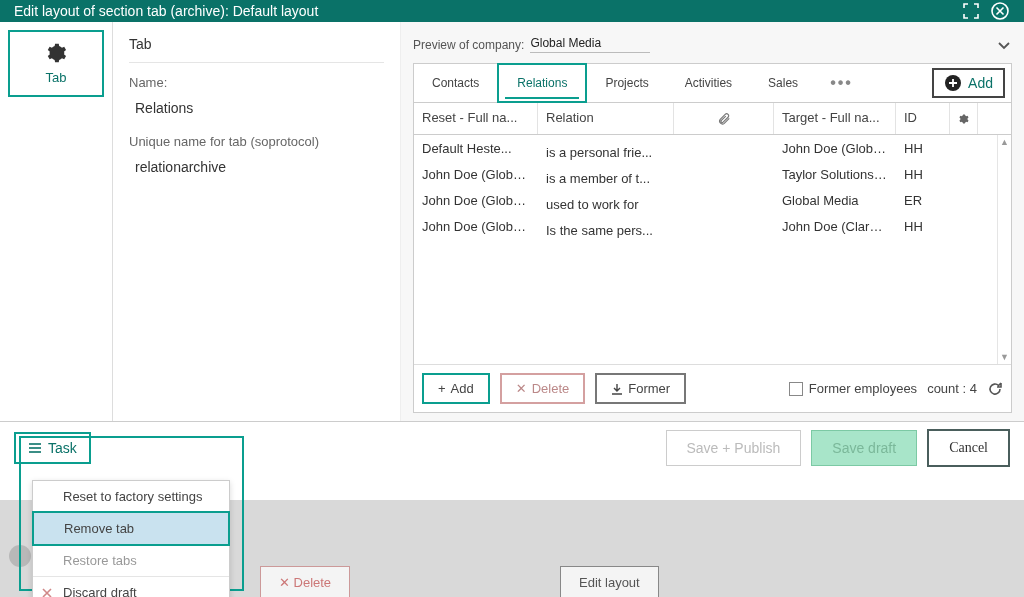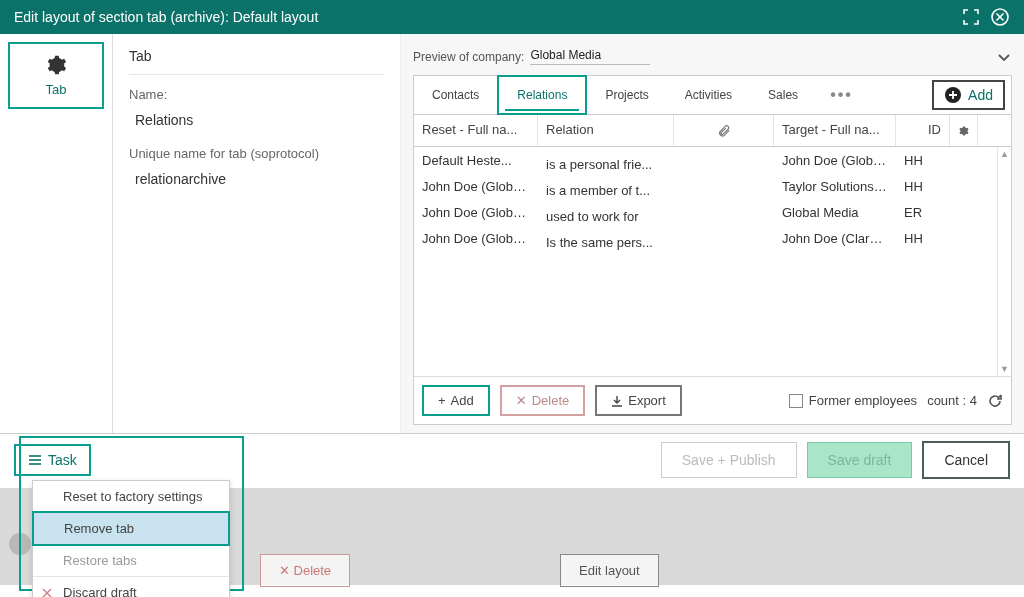--- a/index.html
+++ b/index.html
@@ -6,21 +6,21 @@
     body { width: 1024px; height: 597px; overflow: hidden; position: relative; background: #fff; }
     
     .header {
       background: #0a7268;
       color: #fff;
       padding: 8px 14px;
       display: flex;
       justify-content: space-between;
       align-items: center;
       font-size: 14px;
-      height: 34px;
+      height: 22px;
     }
     .header-icons { display: flex; gap: 10px; align-items: center; }
     .header-icons svg { cursor: pointer; }
     
     .main-area {
       display: flex;
       height: 400px;
       border-bottom: 1px solid #ccc;
     }
     
@@ -145,21 +145,21 @@
       padding: 7px 8px;
       border-right: 1px solid #e3e3e3;
       overflow: hidden;
       white-space: nowrap;
       text-overflow: ellipsis;
     }
     .th-source { width: 124px; }
     .th-relation { width: 136px; }
     .th-attach { width: 100px; display:flex; align-items:center; justify-content:center; }
     .th-target { width: 122px; }
-    .th-id { width: 54px; text-align: right; }
+    .th-id { width: 54px; }
     .th-gear { width: 28px; display:flex; align-items:center; justify-content:center; border-right:none; }
     
     .tbody { flex: 1; overflow-y: auto; position: relative; }
     .tr {
       display: flex;
       font-size: 13px;
       color: #333;
       height: 26px;
       align-items: center;
     }
@@ -217,21 +217,21 @@
       cursor: pointer;
     }
     .bb-spacer { flex: 1; }
     .bb-btn {
       border: 1px solid #ccc;
       padding: 9px 20px;
       font-size: 14px;
       cursor: pointer;
     }
     .bb-btn.save-draft { background: #a8e5c9; border-color: #7cc9a4; color: #7bb89a; }
-    .bb-btn.cancel { border: 2px solid #4a5e5c; color: #333; }
+    .bb-btn.cancel { border: 2px solid #4a5e5c; color: #333; font-family: Liberation Serif, serif; }
     .bb-btn.disabled { color: #bbb; }
     
     .task-menu-outline {
       position: absolute;
       left: 19px;
       top: 436px;
       width: 225px;
       height: 155px;
       border: 2px solid #0a9e8f;
       pointer-events: none;
@@ -255,21 +255,21 @@
       position: relative;
     }
     .menu-item.highlighted { background: #c9e2ef; border: 2px solid #0a9e8f; margin: -1px; }
     .menu-item.faded { color: #999; }
     .menu-item .item-icon { position: absolute; left: 8px; top: 50%; transform: translateY(-50%); }
     .menu-sep { border-top: 1px solid #e5e5e5; }
     
     .backdrop-row {
       position: absolute;
       left: 0; right: 0;
-      top: 488px;
+      top: 500px;
       height: 97px;
       background: rgba(120,120,120,0.28);
       z-index: 1;
       display: flex;
       align-items: flex-end;
       padding: 0 0 0 260px;
     }
     .backdrop-row .ghost-btn {
       border: 1px solid #c99;
       color: #c77;
@@ -413,21 +413,21 @@
           <span>Add</span>
         </div>
         <div class="tf-btn delete">
           <span>✕</span>
           <span>Delete</span>
         </div>
         <div class="tf-btn export">
           <svg width="12" height="12" viewBox="0 0 12 12" fill="none" stroke="#444" stroke-width="1.4">
               <path d="M6 1v7M3 5l3 3 3-3M1 11h10"></path>
             </svg>
-          <span>Export</span>
+          <span>Former</span>
         </div>
         <div class="tf-spacer"></div>
         <div class="checkbox-wrap">
           <div class="checkbox"></div>
           <span>Former employees</span>
         </div>
         <span>count : 4</span>
         <svg width="16" height="16" viewBox="0 0 16 16" fill="none" stroke="#555" stroke-width="1.6">
             <path d="M13 8a5 5 0 11-1.5-3.5L14 2M14 2v4h-4"></path>
           </svg>

